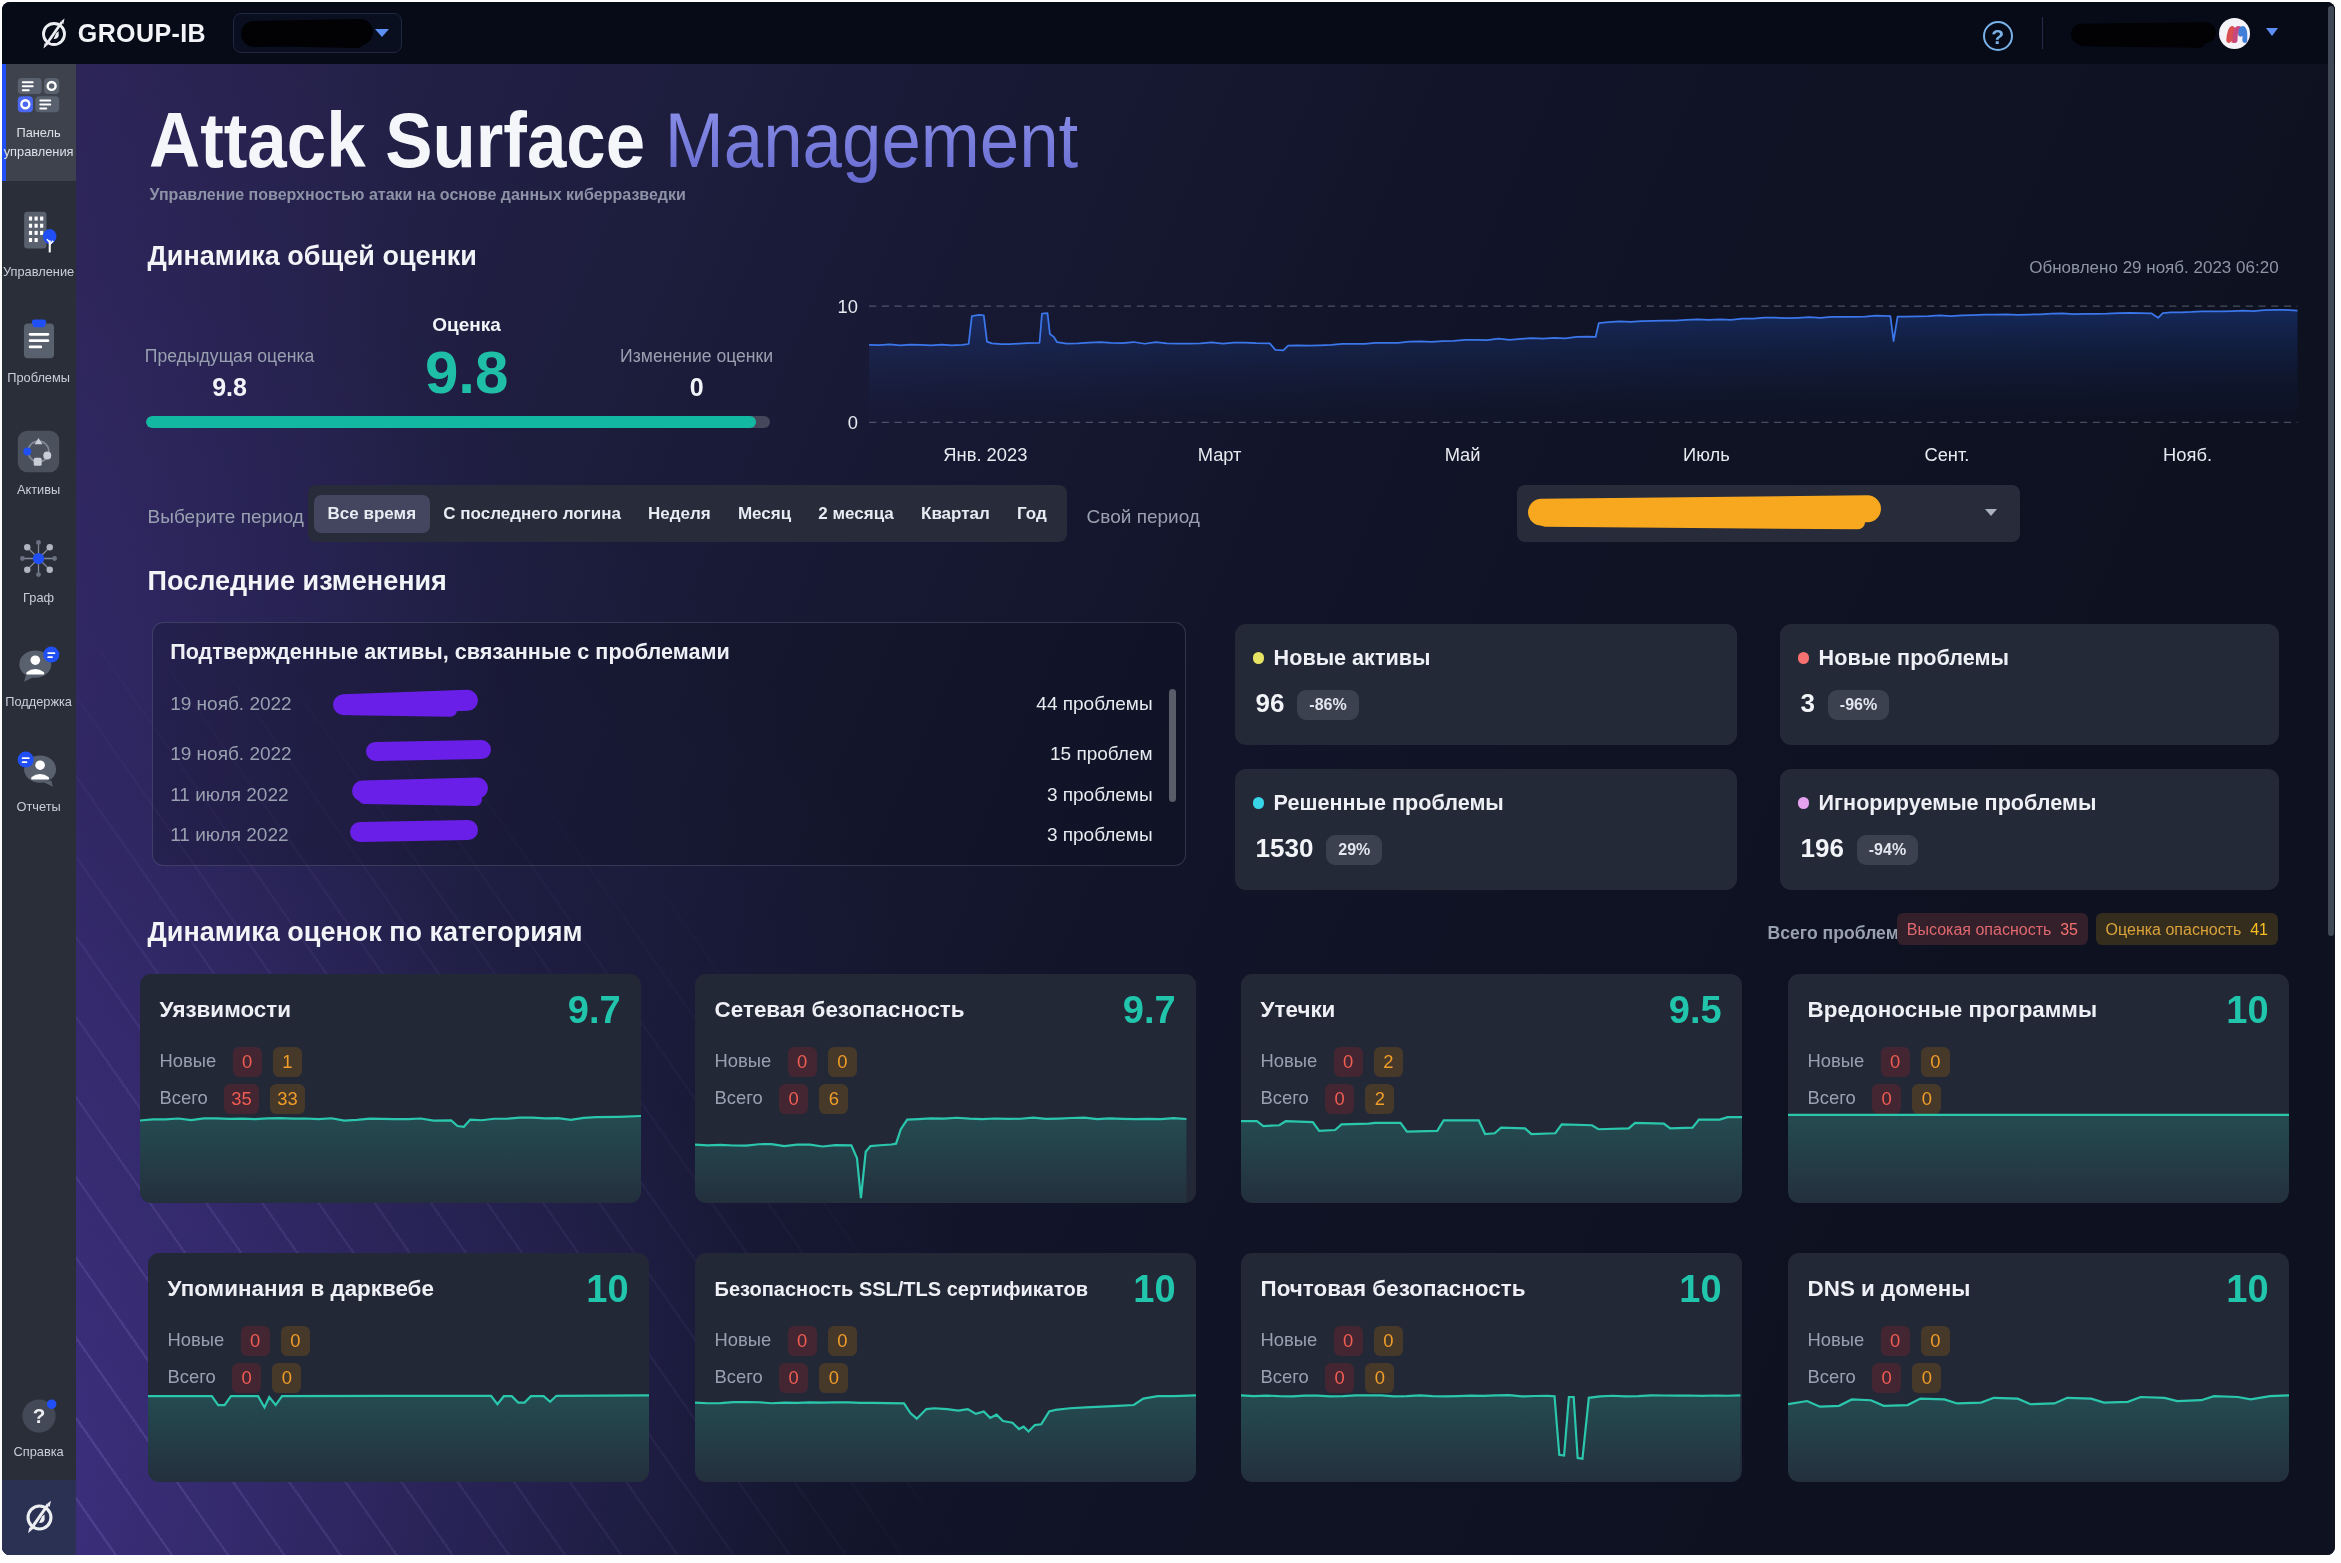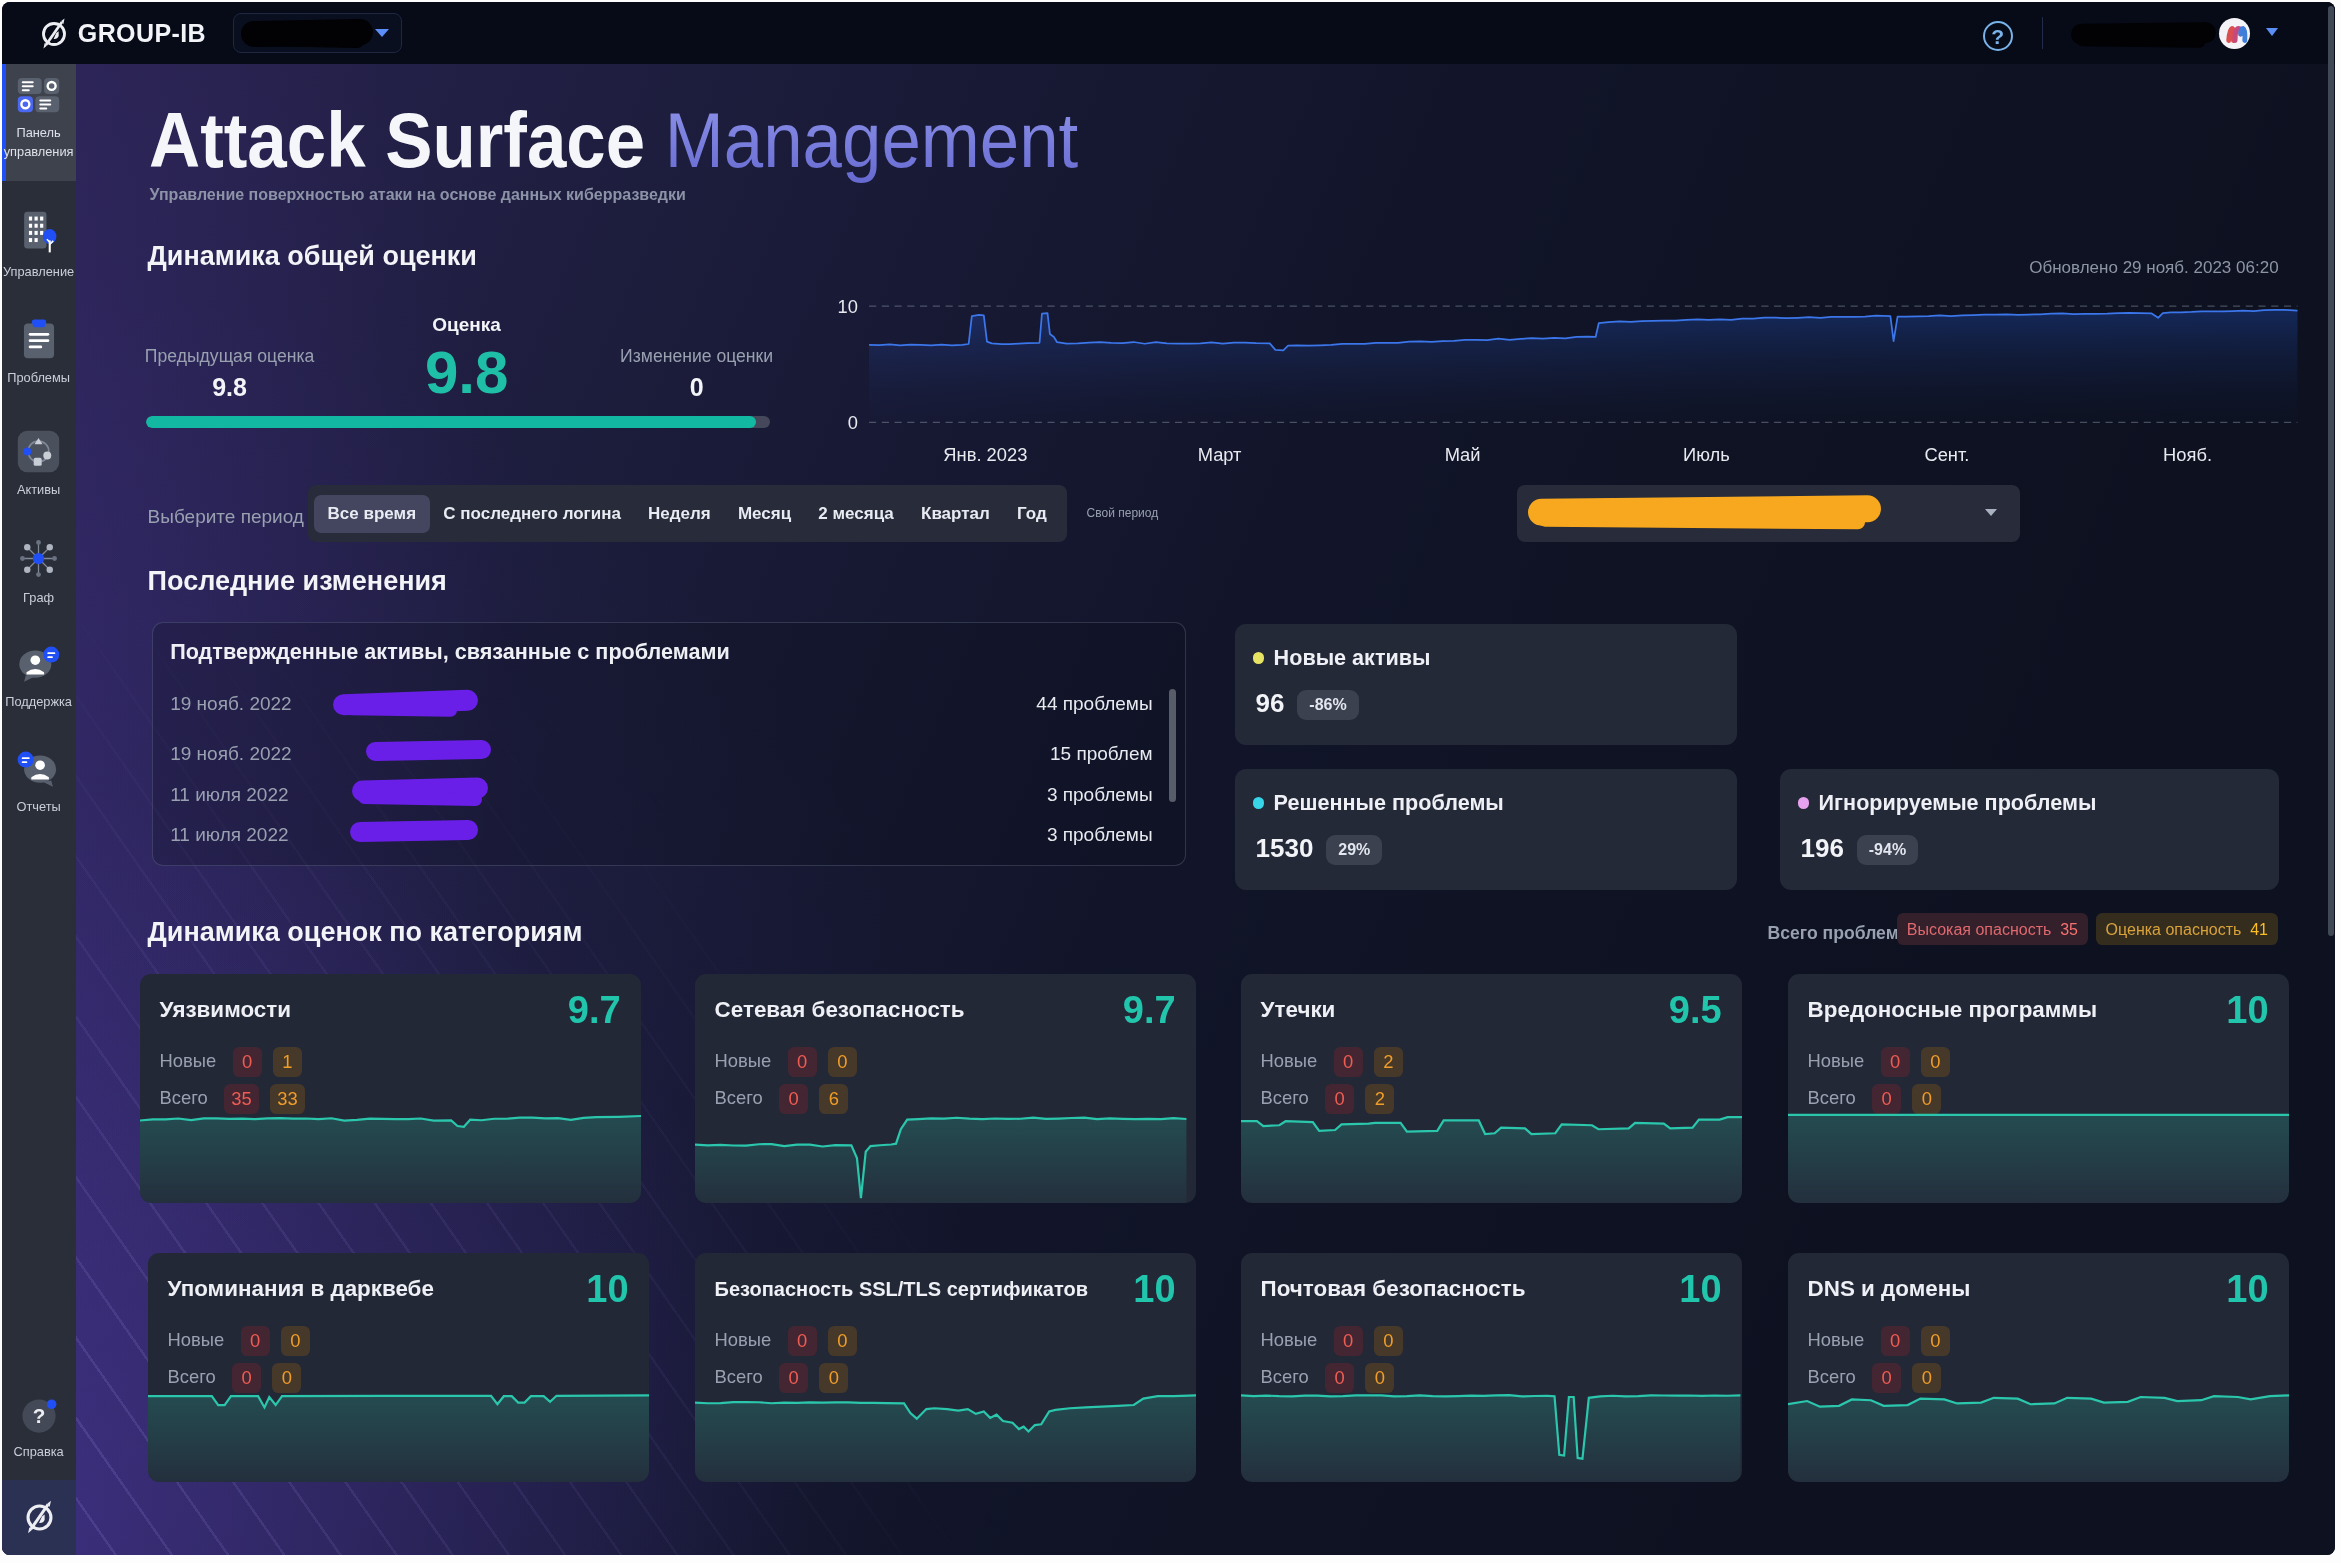--- a/index.html
+++ b/index.html
@@ -148,21 +148,21 @@
     <div class="muted" style="position:absolute; left:72px; top:442px; font-size:19px;">Выберите период</div>
     <div class="seg">
       <b class="on">Все время</b>
         <b>С последнего логина</b>
         <b>Неделя</b>
         <b>Месяц</b>
         <b>2 месяца</b>
         <b>Квартал</b>
         <b>Год</b>
     </div>
-    <div class="muted" style="position:absolute; left:1011px; top:442px; font-size:12px;">Свой период</div>
+    <div class="muted" style="position:absolute; left:1011px; top:442px; font-size:19px;">Свой период</div>
     <div class="ordd">
       <div class="blob-orange" style="left:11.2px; top:11.2px; width:353px; height:27px; transform:rotate(-0.6deg);"></div>
       <div class="blob-orange" style="left:21px; top:29px; width:327px; height:14.4px; transform:rotate(0.5deg);"></div>
       <div class="caret" style="left:468px; top:24px; border-top-color:#aab1c0; border-left-width:6.4px; border-right-width:6.4px; border-top-width:7.2px;"></div>
     </div>
 
     <div class="h2" style="left:72px; top:502px;">Последние изменения</div>
     <div class="bigcard">
       <div style="position:absolute; left:17.6px; top:16px; font-size:21.6px; font-weight:bold; color:#eef0f5;">Подтвержденные активы, связанные с проблемами</div>
       <div class="chrow" style="top:65px;">
@@ -188,20 +188,25 @@
         <span class="n">3 проблемы</span>
       </div>
       <div style="position:absolute; right:8.8px; top:66px; width:7.2px; height:113px; background:#585d6a; border-radius:4px;"></div>
     </div>
 
     <div class="panel" style="left:1159px; top:560px; width:502px; height:121px;">
       <div class="statdot" style="left:18.4px; top:28px; background:#e8e463;"></div>
       <div class="stattitle">Новые активы</div>
       <div class="statnum">96<span class="badge-g">-86%</span></div>
     </div>
+    <div class="panel" style="left:1704px; top:560px; width:499px; height:121px;">
+      <div class="statdot" style="left:18.4px; top:28px; background:#f87171;"></div>
+      <div class="stattitle">Новые проблемы</div>
+      <div class="statnum">3<span class="badge-g">-96%</span></div>
+    </div>
     <div class="panel" style="left:1159px; top:705px; width:502px; height:121px;">
       <div class="statdot" style="left:18.4px; top:28px; background:#38d4e8;"></div>
       <div class="stattitle">Решенные проблемы</div>
       <div class="statnum">1530<span class="badge-g">29%</span></div>
     </div>
     <div class="panel" style="left:1704px; top:705px; width:499px; height:121px;">
       <div class="statdot" style="left:18.4px; top:28px; background:#e7a2ef;"></div>
       <div class="stattitle">Игнорируемые проблемы</div>
       <div class="statnum">196<span class="badge-g">-94%</span></div>
     </div>

